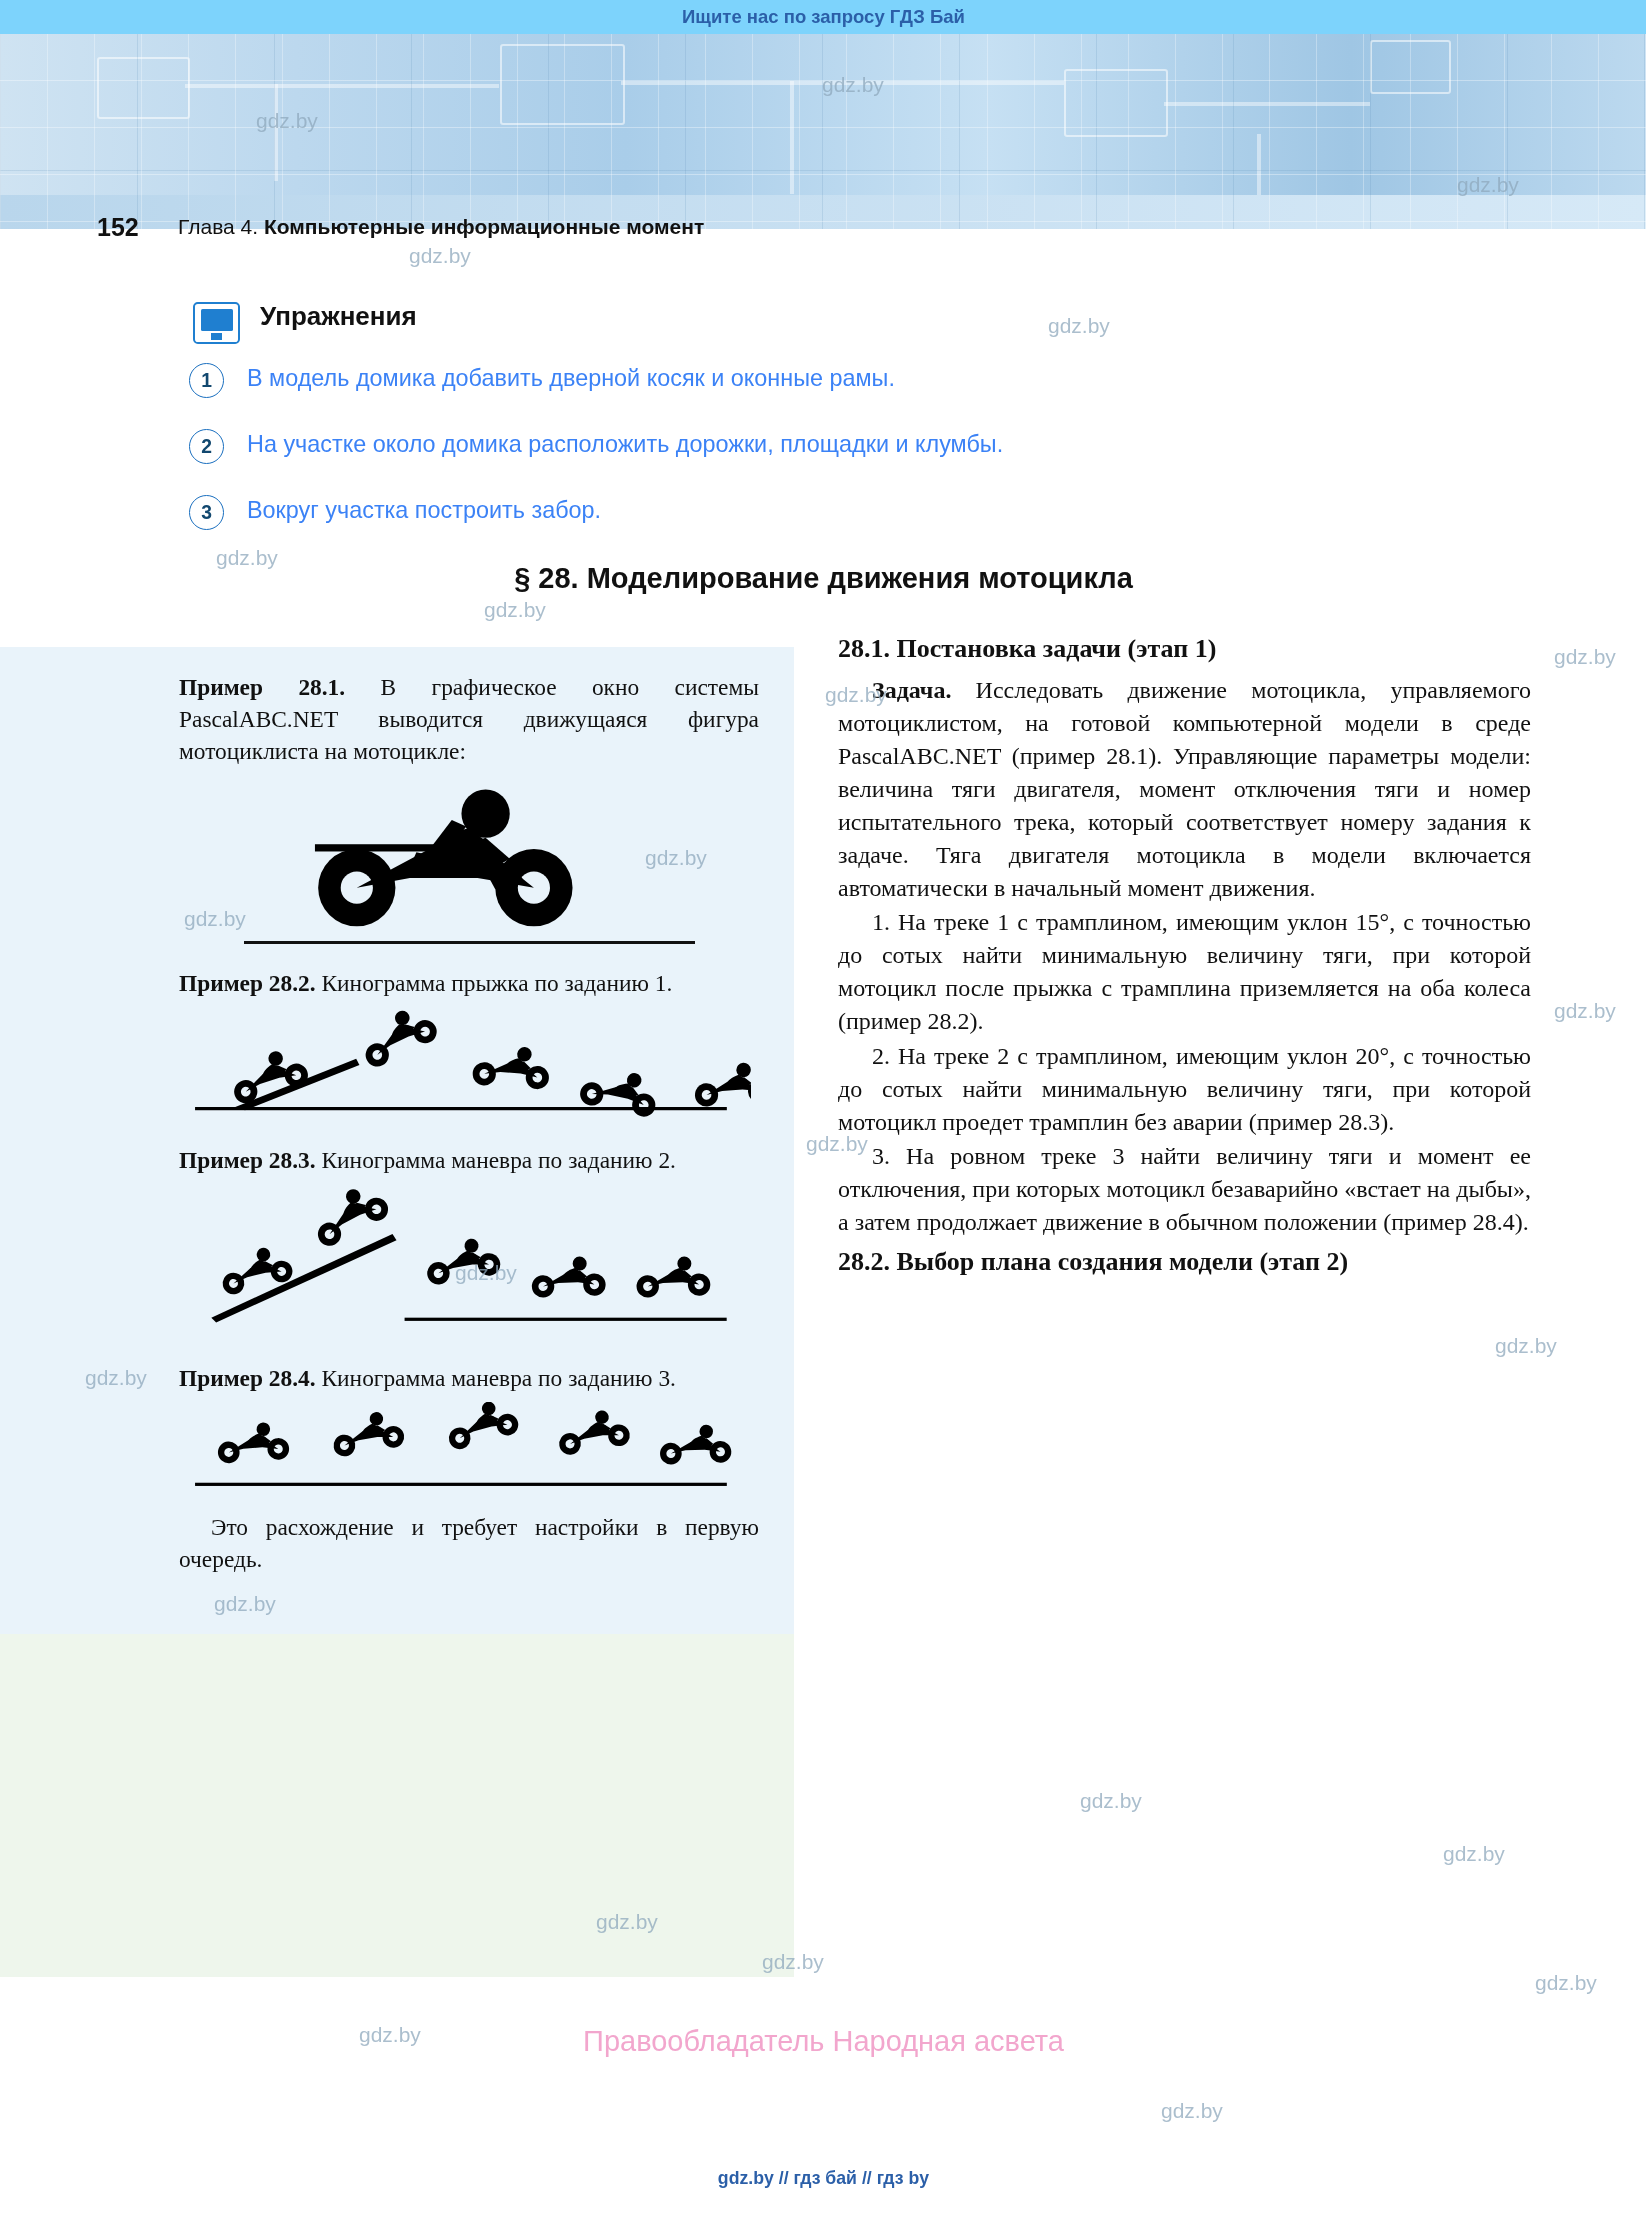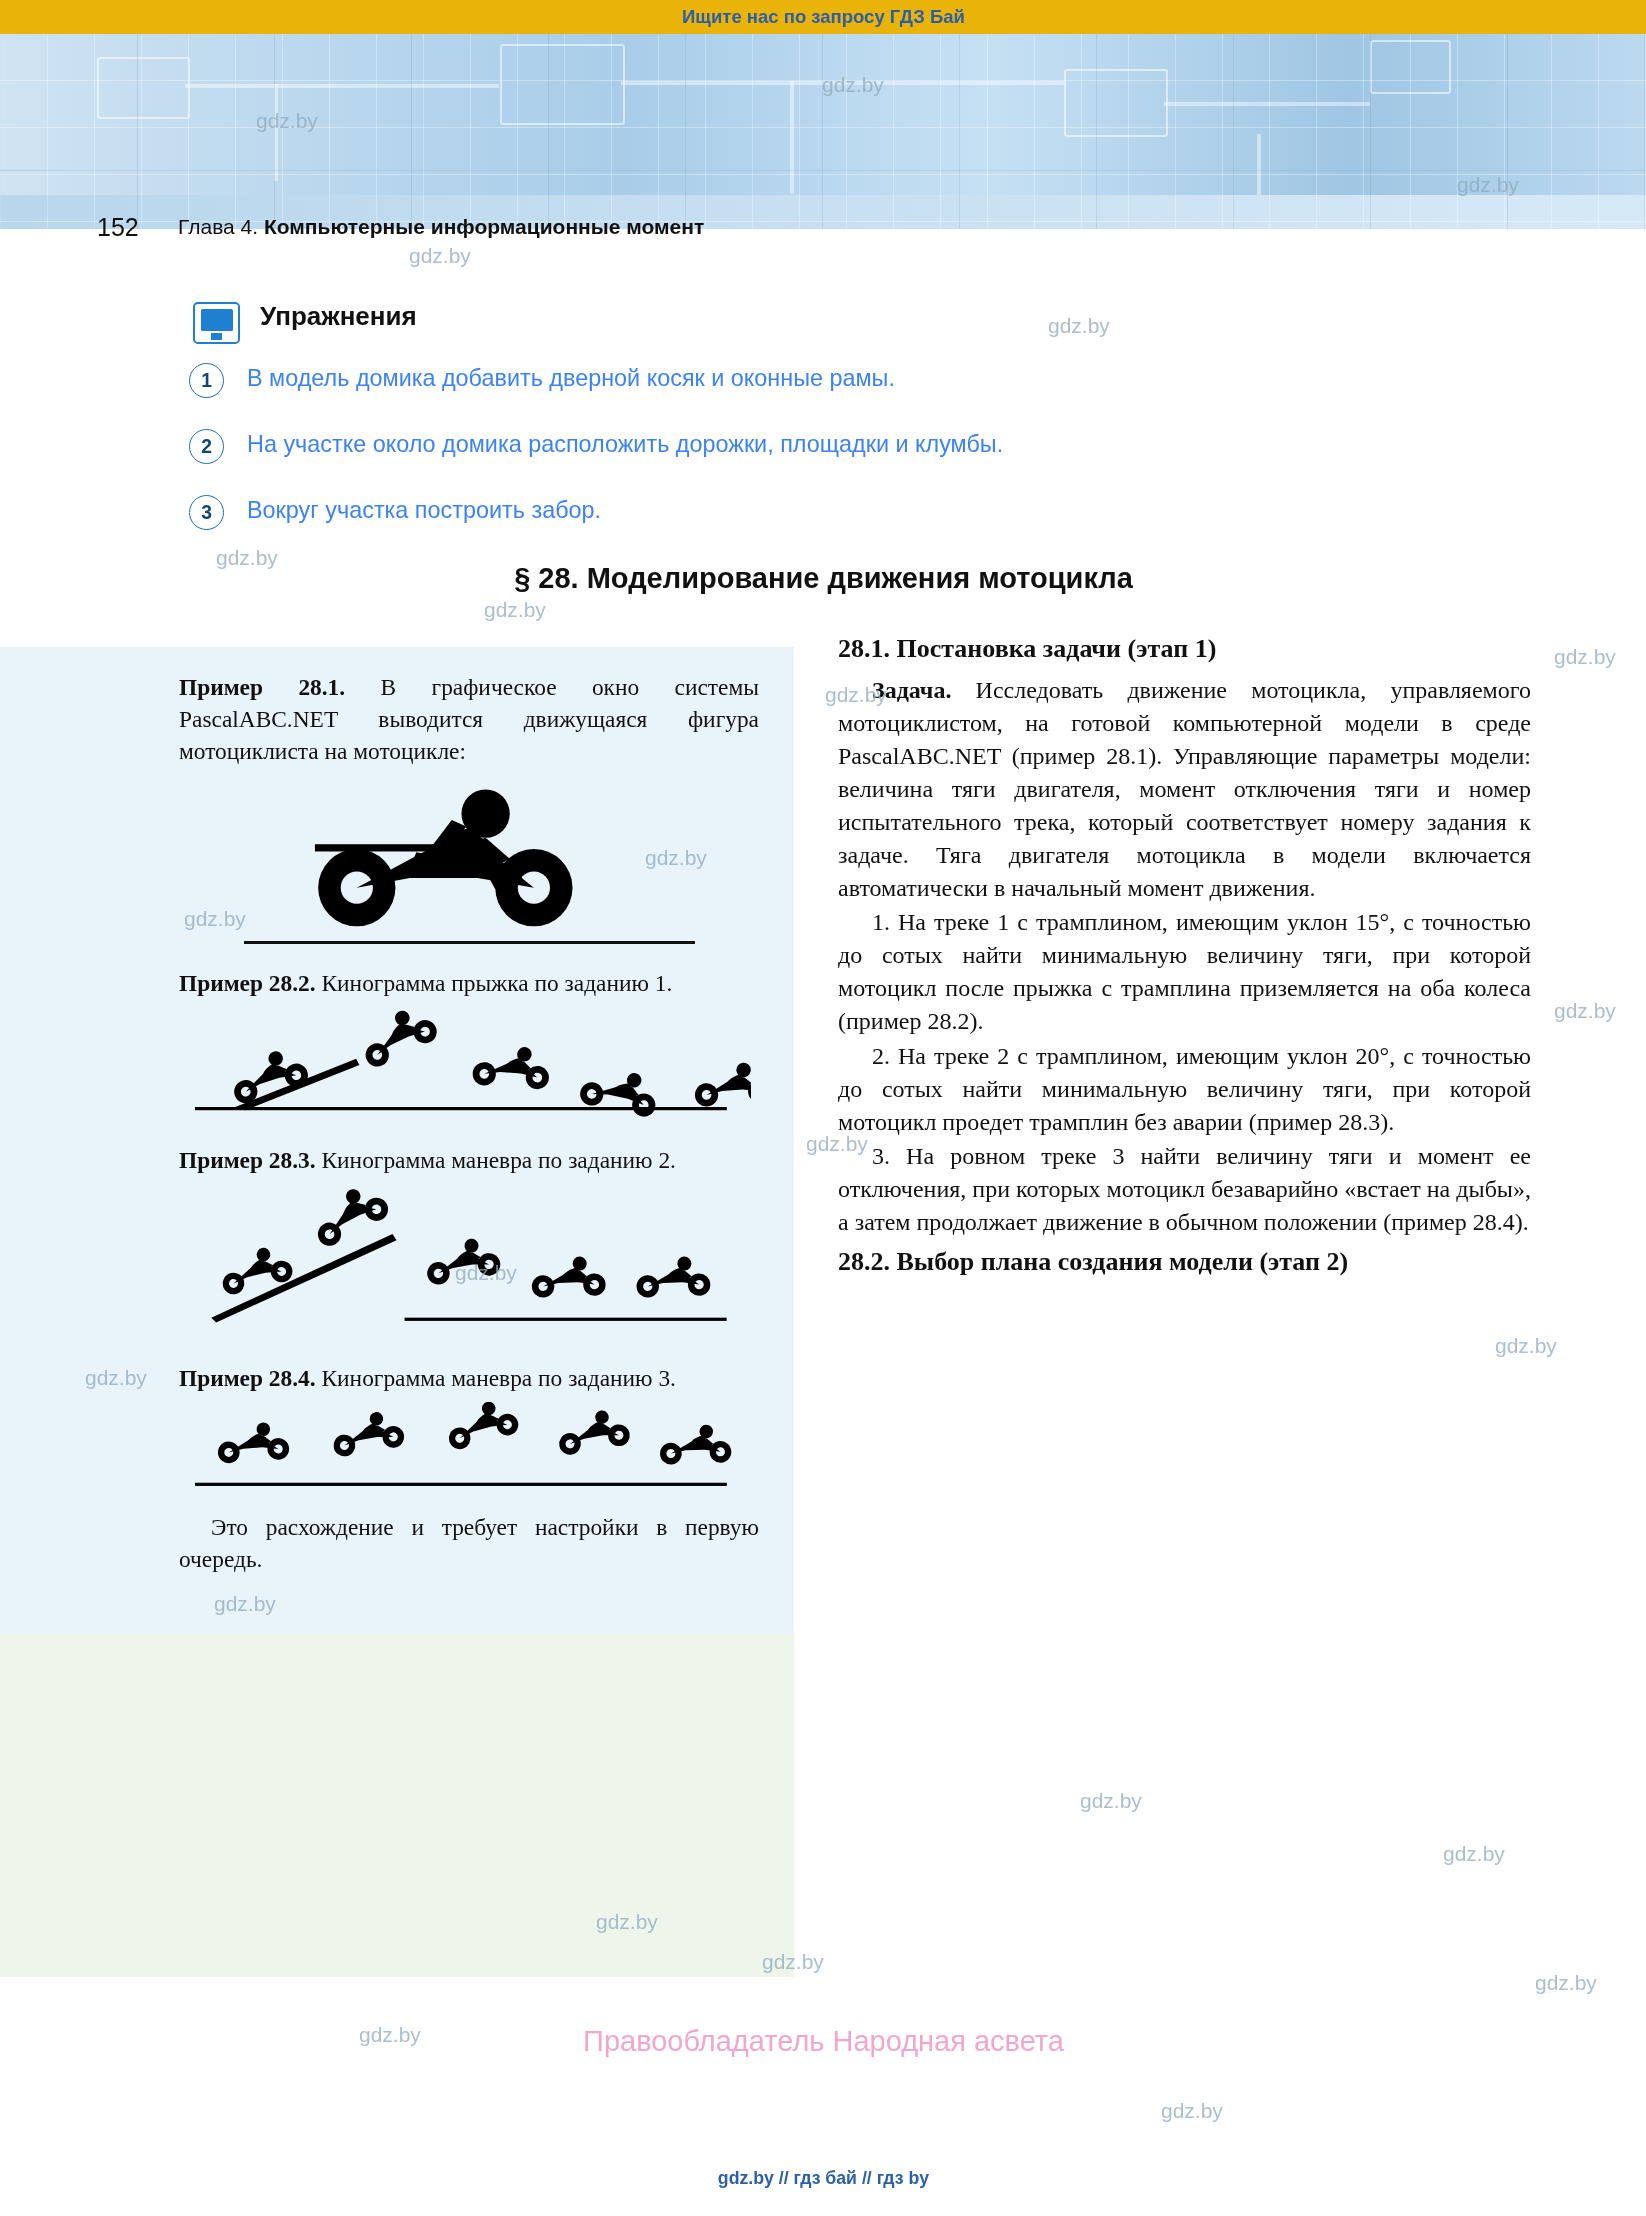--- a/index.html
+++ b/index.html
@@ -6,21 +6,21 @@
   body{
     width:1647px;height:2216px;
     background:#ffffff;
     font-family:"Liberation Serif", serif;
     position:relative;
     overflow:hidden;
   }
   
   .top-banner{
     position:absolute;left:0;top:0;width:1647px;height:34px;
-    background:#eab308;
+    background:#7dd3fc;
     text-align:center;
   }
   .top-banner span{
     font-family:"Liberation Sans", sans-serif;
     font-size:18.5px;color:#2b5fa8;font-weight:bold;
     line-height:34px;
   }
   
   .page{
     position:absolute;left:0;top:34px;width:1647px;height:2112px;
@@ -52,21 +52,21 @@
     position:absolute;left:0;top:161px;width:1647px;height:34px;
     background:linear-gradient(90deg,#b9d6ec,#d6e9f7);
   }
   
   .running-head{
     position:absolute;left:97px;top:179px;width:1128px;height:32px;
   }
   .page-number{
     position:absolute;left:0;top:0;
     font-family:"Liberation Sans", sans-serif;
-    font-size:25px;font-weight:normal;color:#111;
+    font-size:25px;font-weight:bold;color:#111;
   }
   .chapter-line{
     position:absolute;left:81px;top:2.4px;
     font-family:"Liberation Sans", sans-serif;
     font-size:21px;color:#111;white-space:nowrap;
   }
   .chapter-line b{font-weight:bold;}
   
   .ex-icon{
     position:absolute;left:193px;top:268px;width:47px;height:42px;

